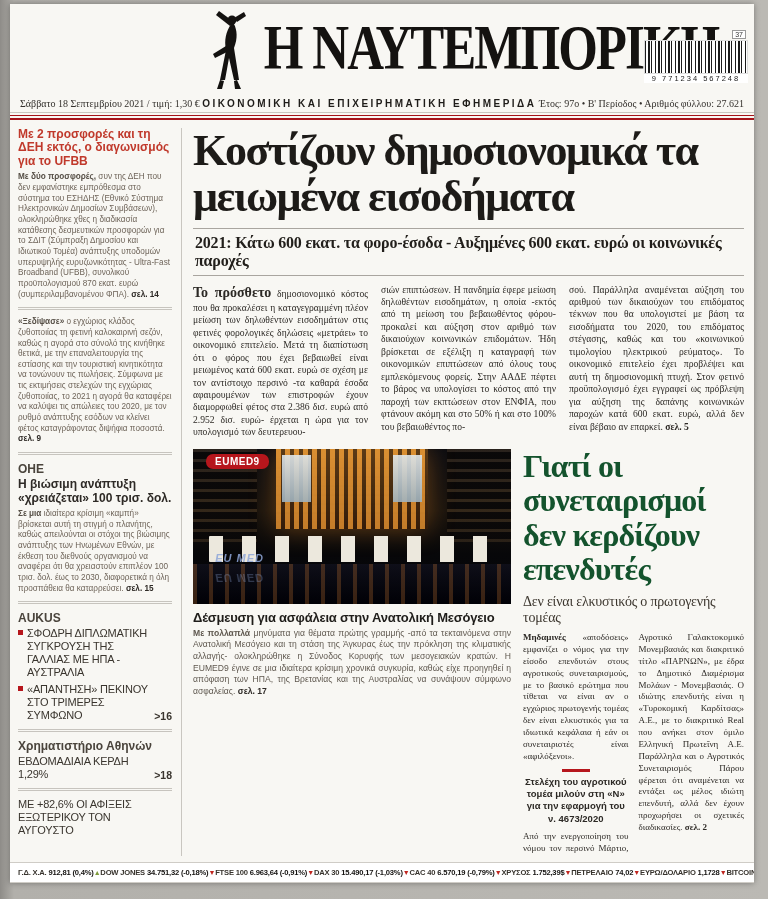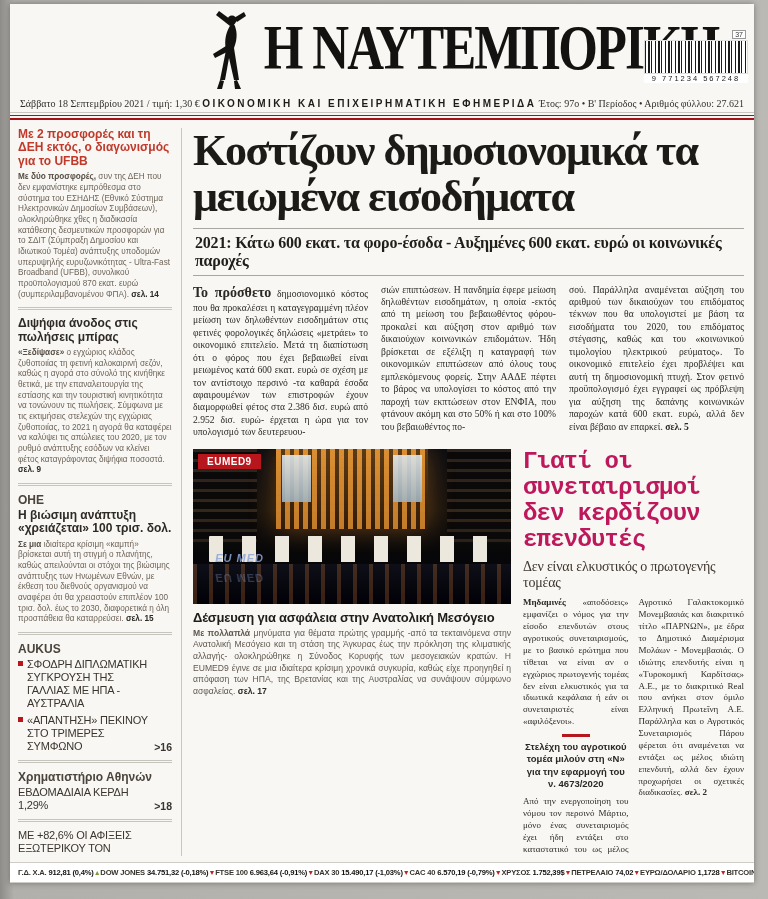--- a/index.html
+++ b/index.html
@@ -68,32 +68,32 @@
   .ph-screen { position:absolute; top:4%; width:9%; height:30%; background:linear-gradient(180deg,#dfe6ea,#9fb2bd); opacity:.9; }
   .ph-screen.l { left:28%; } .ph-screen.r { right:28%; }
   .ph-tower { position:absolute; top:0; width:20%; height:60%;
      background:repeating-linear-gradient(180deg, rgba(200,150,90,.16) 0 3px, rgba(10,8,8,.9) 3px 10px); }
   .ph-tower.l { left:0; } .ph-tower.r { right:0; }
   .ph-podiums { position:absolute; left:5%; right:5%; top:56%; height:17%;
      background:repeating-linear-gradient(90deg, #ece8dd 0 14px, rgba(0,0,0,0) 14px 33px); border-radius:1px; }
   .ph-reflect { position:absolute; left:0; right:0; bottom:0; height:26%;
      background:repeating-linear-gradient(90deg, rgba(255,150,60,.22) 0 4px, rgba(0,0,10,0) 4px 16px),
                 linear-gradient(180deg, rgba(20,20,35,.6), rgba(0,0,5,.9)); }
-  .ph-tag { position:absolute; top:5px; left:5px; background:#b6161c; color:#fff; font-weight:bold;
-            font-size:10px; padding:2px 9px; letter-spacing:.5px; }
+  .ph-tag { position:absolute; top:5px; left:13px; background:#b6161c; color:#fff; font-weight:bold;
+            font-size:10px; padding:2px 9px; letter-spacing:.5px;border-radius:7px; }
   .ph-eumed { position:absolute; left:7%; bottom:26%; color:#8fa7d9; font-weight:bold; font-style:italic;
               font-size:11px; letter-spacing:1px; opacity:.85; }
   .ph-eumed-ref { position:absolute; left:7%; bottom:13%; color:#8fa7d9; font-weight:bold; font-style:italic;
               font-size:11px; letter-spacing:1px; opacity:.3; transform:scaleY(-1); }
   .cap-title { font-weight:bold; font-size:13px; color:#1f1d1a; margin-top:6px; letter-spacing:-.2px; }
   .cap-body { font-size:8.6px; line-height:1.35; color:#5f584f; margin-top:3px; text-align:justify; }
 
   .coop { flex:1; }
-  .coop-headline { font-family:Liberation Mono, monospace; font-weight:bold; font-size:24px; line-height:1.08;
-                   letter-spacing:-.8px; color:#be185d; }
+  .coop-headline { font-family:Liberation Serif, serif; font-weight:bold; font-size:32px; line-height:1.08;
+                   letter-spacing:-.8px; color:#14532d; }
   .coop-subhead { font-family:"Liberation Serif", serif; font-size:14px; color:#3c362e; margin:7px 0 6px 0; letter-spacing:-.2px; }
   .coop-cols { display:flex; gap:10px; }
   .coop-col { flex:1; font-family:"Liberation Serif", serif; font-size:9px; line-height:1.32; color:#2c2925; text-align:justify; }
   .inset { margin:6px 2px; text-align:center; }
   .inset-dash { width:28px; height:3px; background:#b6161c; margin:0 auto 4px auto; }
   .inset-text { font-weight:bold; font-size:9.5px; line-height:1.3; color:#2c2925; font-family:"Liberation Sans", sans-serif; }
 
   
   .ticker { background:#fff; border-top:1px solid #cfccc6; border-bottom:1px solid #cfccc6;
             margin-top:6px; padding:5px 8px; display:flex; justify-content:space-between; align-items:center;
@@ -140,21 +140,20 @@
     <div class="sidebar">
 
       <div>
         <div class="sb-title red">Με 2 προσφορές και τη ΔΕΗ εκτός, ο διαγωνισμός για το UFBB</div>
         <div class="sb-body"><b class="lead">Με δύο προσφορές,</b><span> συν της ΔΕΗ που δεν εμφανίστηκε εμπρόθεσμα στο σύστημα του ΕΣΗΔΗΣ (Εθνικό Σύστημα Ηλεκτρονικών Δημοσίων Συμβάσεων), ολοκληρώθηκε χθες η διαδικασία κατάθεσης δεσμευτικών προσφορών για το ΣΔΙΤ (Σύμπραξη Δημοσίου και Ιδιωτικού Τομέα) ανάπτυξης υποδομών υπερυψηλής ευρυζωνικότητας - Ultra-Fast Broadband (UFBB), συνολικού προϋπολογισμού 870 εκατ. ευρώ (συμπεριλαμβανομένου ΦΠΑ). </span><span class="pageref">σελ. 14</span></div>
       </div>
 
       <div class="sb-sep"></div>
 
       <div>
-        <div class="sb-title">Διψήφια άνοδος στις πωλήσεις μπίρας</div>
         <div class="sb-body"><b class="lead">«Ξεδίψασε»</b><span> ο εγχώριος κλάδος ζυθοποιίας τη φετινή καλοκαιρινή σεζόν, καθώς η αγορά στο σύνολό της κινήθηκε θετικά, με την επαναλειτουργία της εστίασης και την τουριστική κινητικότητα να τονώνουν τις πωλήσεις. Σύμφωνα με τις εκτιμήσεις στελεχών της εγχώριας ζυθοποιίας, το 2021 η αγορά θα καταφέρει να καλύψει τις απώλειες του 2020, με τον ρυθμό ανάπτυξης εσόδων να κλείνει φέτος καταγράφοντας διψήφια ποσοστά. </span><span class="pageref">σελ. 9</span></div>
       </div>
 
       <div class="sb-sep"></div>
 
       <div>
         <div class="sb-kicker">ΟΗΕ</div>
         <div class="sb-title">Η βιώσιμη ανάπτυξη «χρειάζεται» 100 τρισ. δολ.</div>
         <div class="sb-body"><b class="lead">Σε μια</b><span> ιδιαίτερα κρίσιμη «καμπή» βρίσκεται αυτή τη στιγμή ο πλανήτης, καθώς απειλούνται οι στόχοι της βιώσιμης ανάπτυξης των Ηνωμένων Εθνών, με έκθεση του διεθνούς οργανισμού να αναφέρει ότι θα χρειαστούν επιπλέον 100 τρισ. δολ. έως το 2030, διαφορετικά η όλη προσπάθεια θα καταρρεύσει. </span><span class="pageref">σελ. 15</span></div>
       </div>

